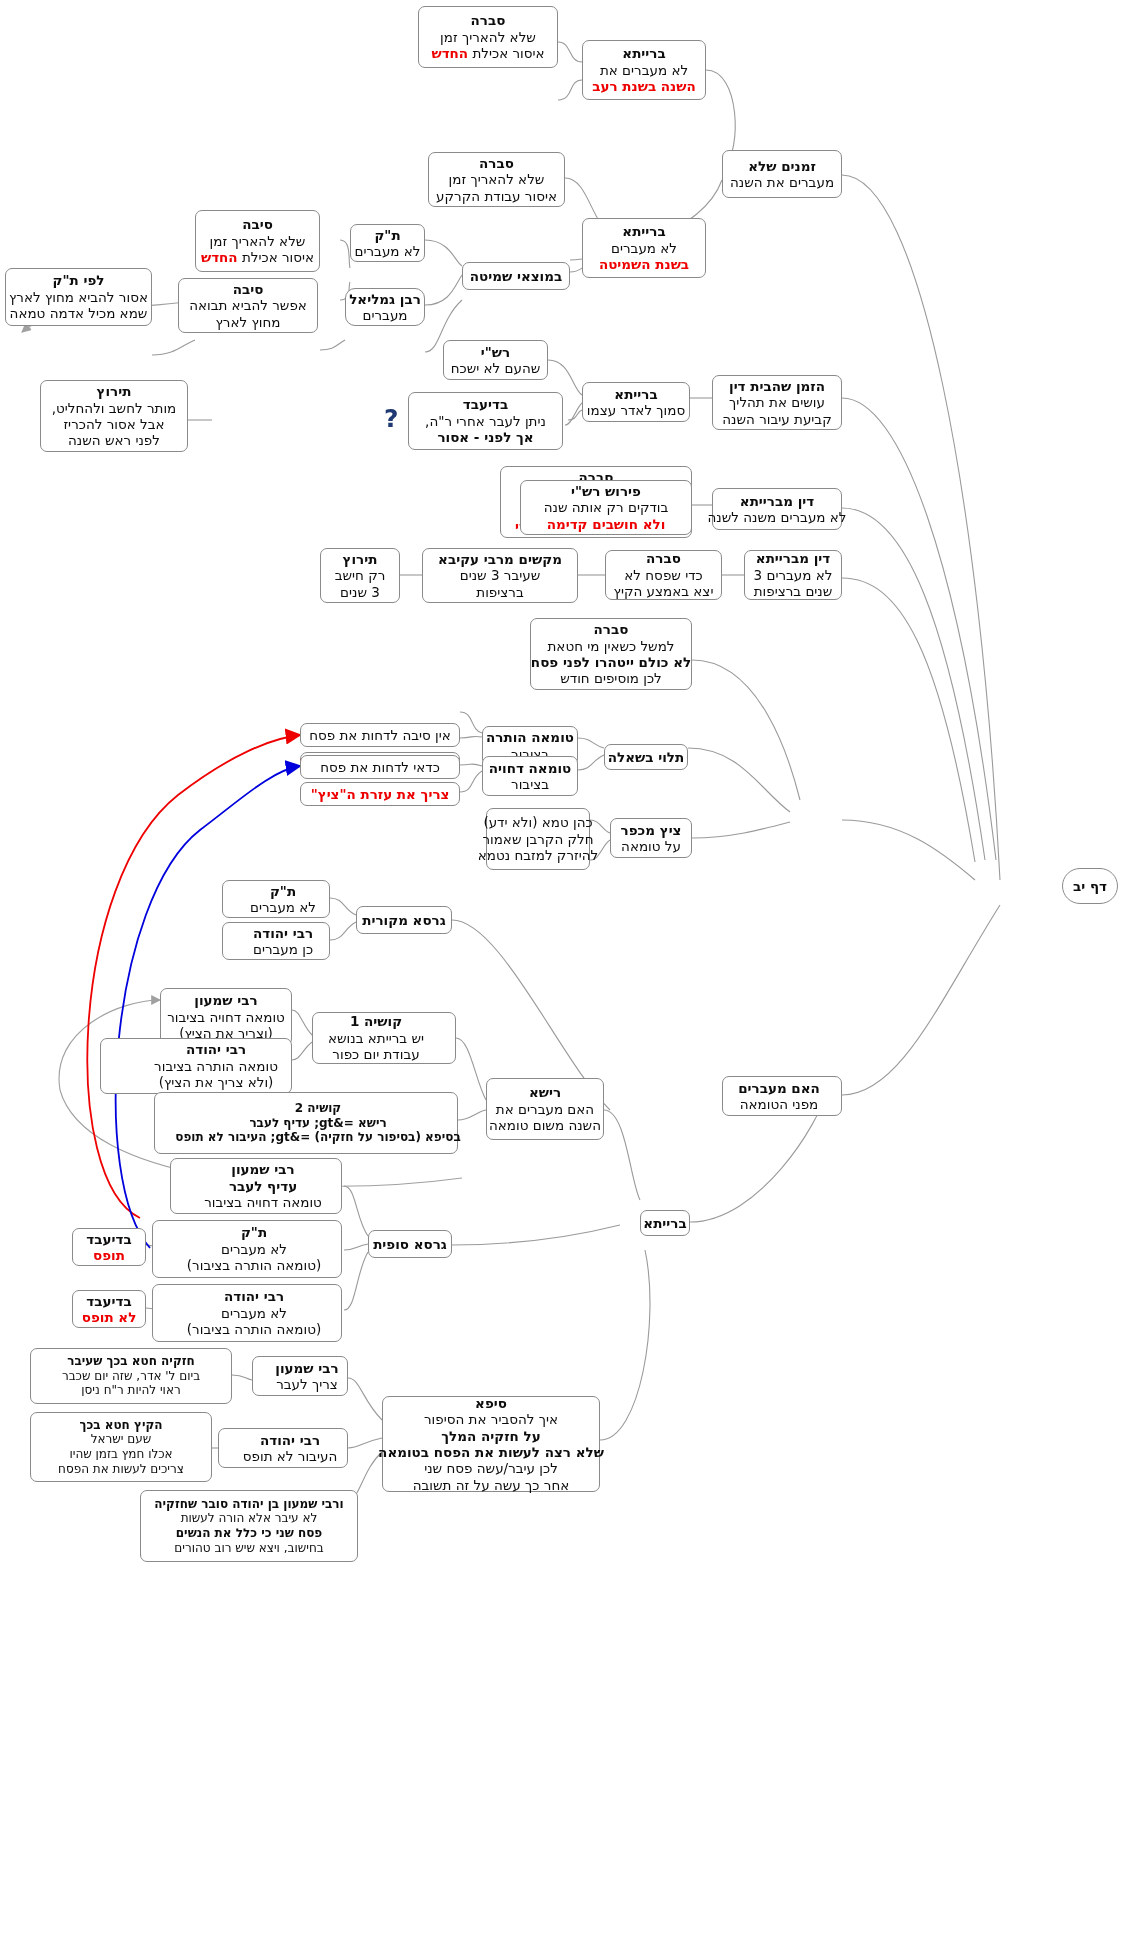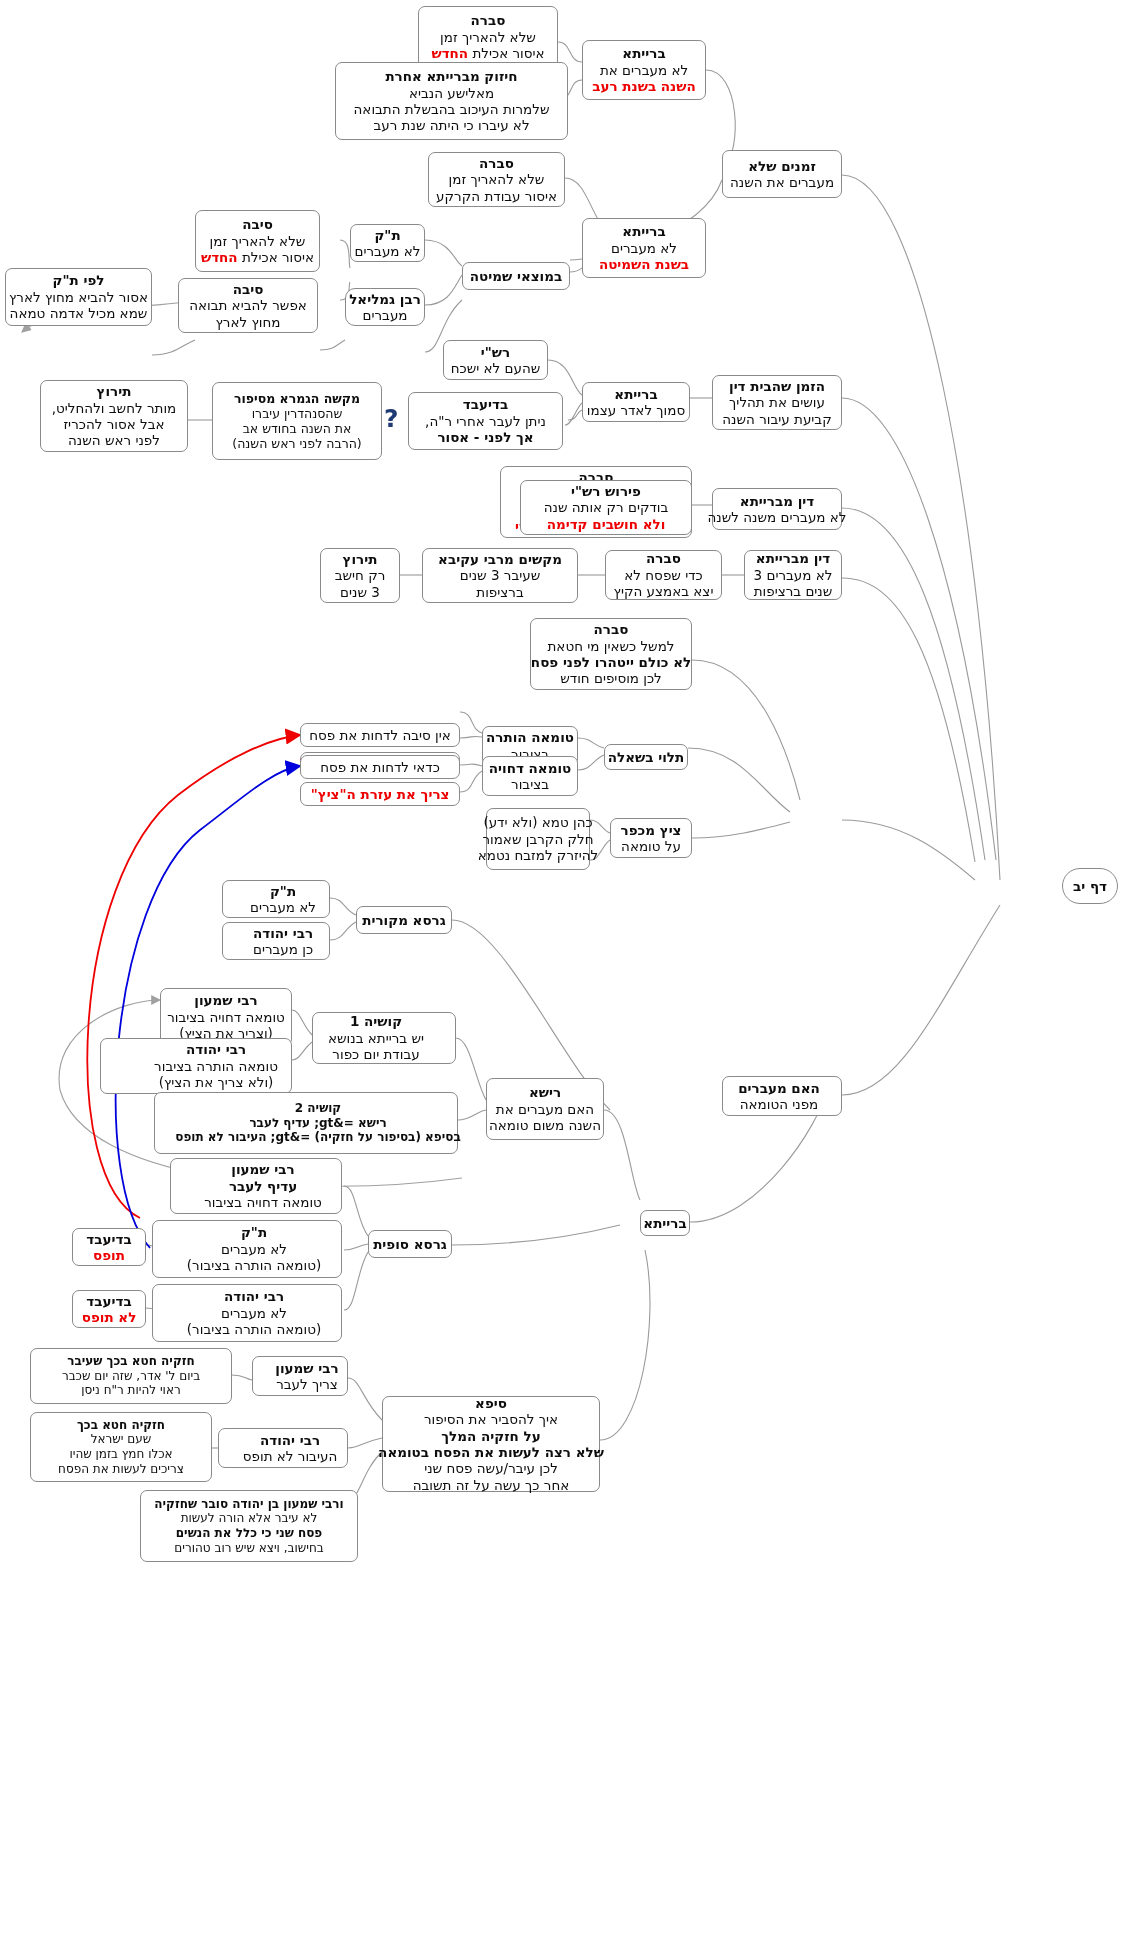--- a/index.html
+++ b/index.html
@@ -166,26 +166,20 @@
   <path d="M140,1218 C60,1180 70,880 178,795 C230,755 272,738 300,735" fill="none" stroke="#ee0000" stroke-width="1.8" marker-end="url(#ar-red)"></path>
   <path d="M150,1248 C90,1180 110,900 200,830 C240,800 272,770 300,766" fill="none" stroke="#0000dd" stroke-width="1.8" marker-end="url(#ar-blue)"></path>
 </svg>
 
 <div class="node" style="left:418px;top:6px;width:140px;height:62px;">
   <div class="ln ttl">סברה</div>
   <div class="ln">שלא להאריך זמן</div>
   <div class="ln"><span>איסור אכילת </span><span class="red">החדש</span></div>
 </div>
 
-<div class="node" style="left:335px;top:62px;width:233px;height:78px;">
-  <div class="ln ttl">חיזוק מברייתא  אחרת</div>
-  <div class="ln">מאלישע הנביא</div>
-  <div class="ln">שלמרות העיכוב בהבשלת התבואה</div>
-  <div class="ln">לא עיברו כי היתה שנת רעב</div>
-</div>
 
 <div class="node" style="left:582px;top:40px;width:124px;height:60px;">
   <div class="ln ttl">ברייתא</div>
   <div class="ln">לא מעברים את</div>
   <div class="ln red">השנה בשנת רעב</div>
 </div>
 
 <div class="node" style="left:428px;top:152px;width:137px;height:55px;">
   <div class="ln ttl">סברה</div>
   <div class="ln">שלא להאריך זמן</div>
@@ -251,26 +245,20 @@
   <div class="ln">קביעת עיבור השנה</div>
 </div>
 
 <div class="node" style="left:40px;top:380px;width:148px;height:72px;">
   <div class="ln ttl">תירוץ</div>
   <div class="ln">מותר לחשב ולהחליט,</div>
   <div class="ln">אבל אסור להכריז</div>
   <div class="ln">לפני ראש השנה</div>
 </div>
 
-<div class="node small" style="left:212px;top:382px;width:170px;height:78px;">
-  <div class="ln ttl">מקשה הגמרא מסיפור</div>
-  <div class="ln">שהסנהדרין עיברו</div>
-  <div class="ln">את השנה בחודש אב</div>
-  <div class="ln">(הרבה לפני ראש השנה)</div>
-</div>
 <span class="qmark" style="left:384px;top:406px;">?</span>
 
 <div class="node" style="left:408px;top:392px;width:155px;height:58px;">
   <div class="ln ttl">בדיעבד</div>
   <div class="ln">ניתן לעבר אחרי ר"ה,</div>
   <div class="ln ttl">אך לפני - אסור</div>
 </div>
 
 <div class="node" style="left:500px;top:466px;width:192px;height:72px;">
   <div class="ln ttl">סברה</div>
@@ -486,21 +474,21 @@
   <div class="ln ttl">רבי שמעון</div>
   <div class="ln">צריך לעבר</div>
 </div>
 <span class="tl green" style="left:328px;top:1364px;">
       <i></i>
       <i></i>
       <i class="g"></i>
     </span>
 
 <div class="node tiny" style="left:30px;top:1412px;width:182px;height:70px;">
-  <div class="ln ttl">חזקיה חטא בכך</div>
+  <div class="ln ttl">הקיץ חטא בכך</div>
   <div class="ln">שעם ישראל</div>
   <div class="ln">אכלו חמץ בזמן שהיו</div>
   <div class="ln">צריכים לעשות את הפסח</div>
 </div>
 
 <div class="node with-icon" style="left:218px;top:1428px;width:130px;height:40px;">
   <div class="ln ttl">רבי יהודה</div>
   <div class="ln">העיבור לא תופס</div>
 </div>
 <span class="tl red" style="left:324px;top:1436px;">

